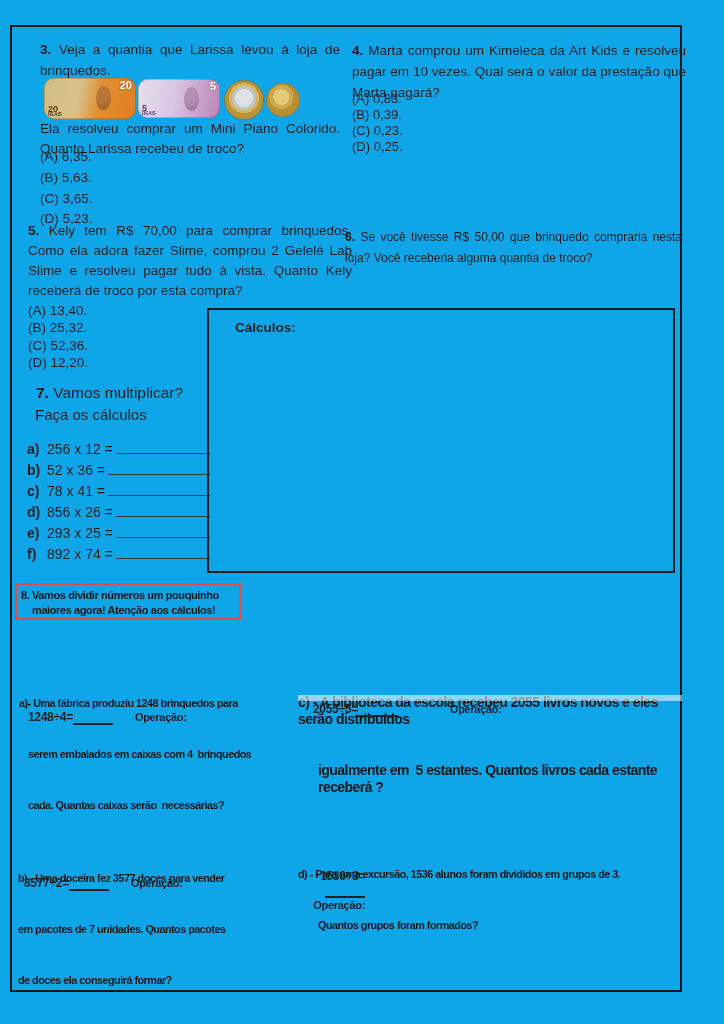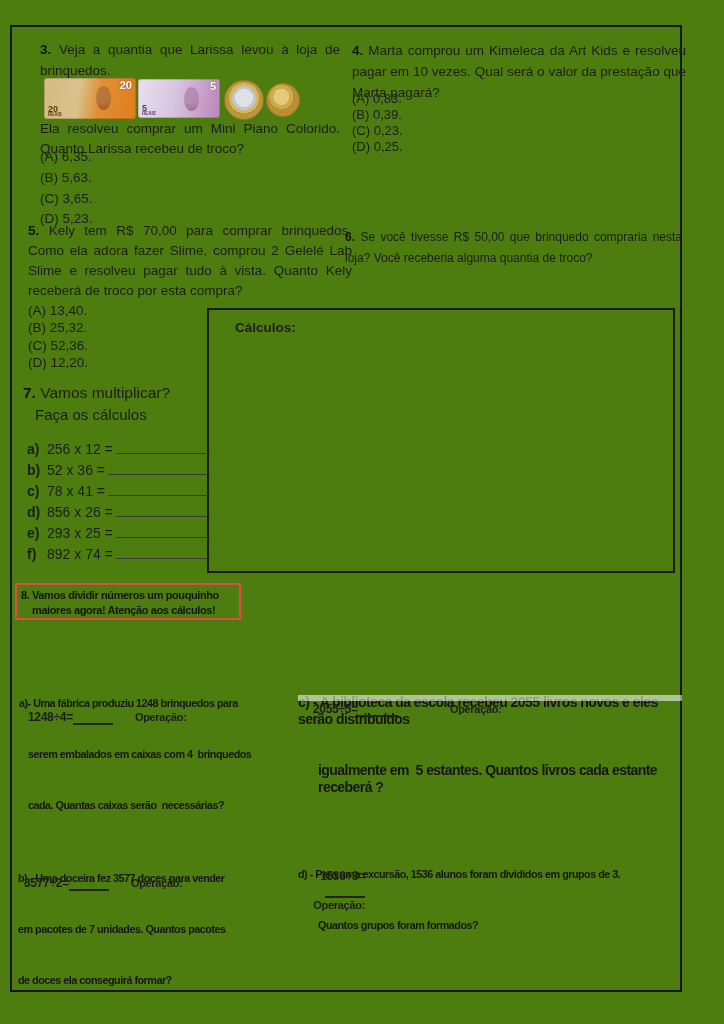--- a/index.html
+++ b/index.html
@@ -1,37 +1,37 @@
 <!DOCTYPE html>
 <html><head>
 <meta charset="utf-8">
 <style>
   html,body{margin:0;padding:0;background:#ffffff;}
-  .canvas{position:relative;width:724px;height:1024px;background:#4d7c0f;overflow:hidden;
+  .canvas{position:relative;width:724px;height:1024px;background:#0ea5e9;overflow:hidden;
           font-family:"Liberation Sans", sans-serif;color:#1d1d1d;}
   .abs{position:absolute;}
   .just{text-align:justify;}
   p{margin:0;}
   b{color:#141414;}
 
   .frame{left:10px;top:25px;width:668px;height:963px;border:2px solid #161616;}
 
   
   .q3-intro{left:40px;top:40px;width:300px;font-size:13.5px;line-height:20.5px;}
   .q3-body {left:40px;top:119px;width:300px;font-size:13.5px;line-height:19.5px;}
   .q3-opts {left:40px;top:147px;font-size:13.5px;line-height:20.8px;}
   .q4-text {left:352px;top:40px;width:334px;font-size:13.5px;line-height:21px;}
   .q4-opts {left:352px;top:91px;font-size:13px;line-height:16px;}
   .q5-text {left:28px;top:221px;width:324px;font-size:13.5px;line-height:20px;}
   .q5-opts {left:28px;top:302px;font-size:13.5px;line-height:17.3px;}
   .q6-text {left:345px;top:227px;width:337px;font-size:12px;line-height:21px;}
 
   
   .money-row{left:44px;top:76px;width:260px;height:46px;}
-  .note{position:absolute;border-radius:3px;box-shadow:inset 0 0 0 1px rgba(90,60,20,.25);}
+  .note{position:absolute;border-radius:10px;box-shadow:inset 0 0 0 1px rgba(90,60,20,.25);}
   .note20{left:0;top:2px;width:92px;height:41px;
     background:linear-gradient(100deg,#d3bd82 0%,#d9c18c 38%,#e08f33 60%,#df7d1f 100%);}
   .note5{left:94px;top:3px;width:82px;height:39px;
     background:linear-gradient(100deg,#e7e0ee 0%,#d7c5e1 45%,#bb84b8 100%);}
   .note .face{position:absolute;top:8px;width:15px;height:24px;border-radius:50%;opacity:.8;}
   .note20 .face{left:52px;background:radial-gradient(circle at 40% 35%,#b0703a 0 40%,#8a4f22 100%);}
   .note5 .face{left:46px;background:radial-gradient(circle at 40% 35%,#b084ad 0 40%,#8c5b8c 100%);}
   .note .num-top{position:absolute;top:1px;right:4px;font-size:11px;font-weight:bold;color:#fff;
     text-shadow:0 0 2px rgba(80,40,0,.6);}
   .note .num-bot{position:absolute;left:4px;bottom:6px;font-size:9px;font-weight:bold;color:#5d3a10;line-height:8px;}
@@ -42,21 +42,21 @@
   .coin1{left:180px;top:4px;width:38px;height:38px;border:1px solid #96772c;
     background:radial-gradient(circle at 50% 45%,#dfe2e5 0 9px,#c2c6ca 9px 12px,#d8b65e 12px 15px,#b8943c 15px 19px);}
   .coin2{left:222px;top:7px;width:32px;height:32px;border:1px solid #9d7a27;
     background:radial-gradient(circle at 45% 40%,#e4ca7a 0 8px,#cfa94e 8px 12px,#ba8f33 12px 16px);}
 
   
   .calc-box{left:207px;top:308px;width:464px;height:261px;border:2px solid #1a1a1a;}
   .calc-label{position:absolute;left:26px;top:10px;font-size:13.5px;font-weight:bold;}
 
   
-  .q7-title{left:23px;top:384px;font-size:15.5px;}
+  .q7-title{left:36px;top:384px;font-size:15.5px;}
   .q7-sub{left:35px;top:406px;font-size:15px;}
   .q7-items{left:27px;top:436px;width:183px;font-size:14px;}
   .q7-row{display:flex;height:21px;align-items:flex-end;}
   .q7-label{font-weight:bold;width:20px;flex:none;}
   .q7-expr{flex:none;padding-right:3px;}
   .fill-line{flex:1;border-bottom:1.5px solid #3a3a3a;margin-bottom:3px;}
 
   
   .red-box{left:15px;top:583px;width:214px;height:30px;border:2px solid #e04a42;
     padding:3px 4px 0 4px;font-size:11px;font-weight:bold;letter-spacing:-0.4px;line-height:15px;color:#151515;}

